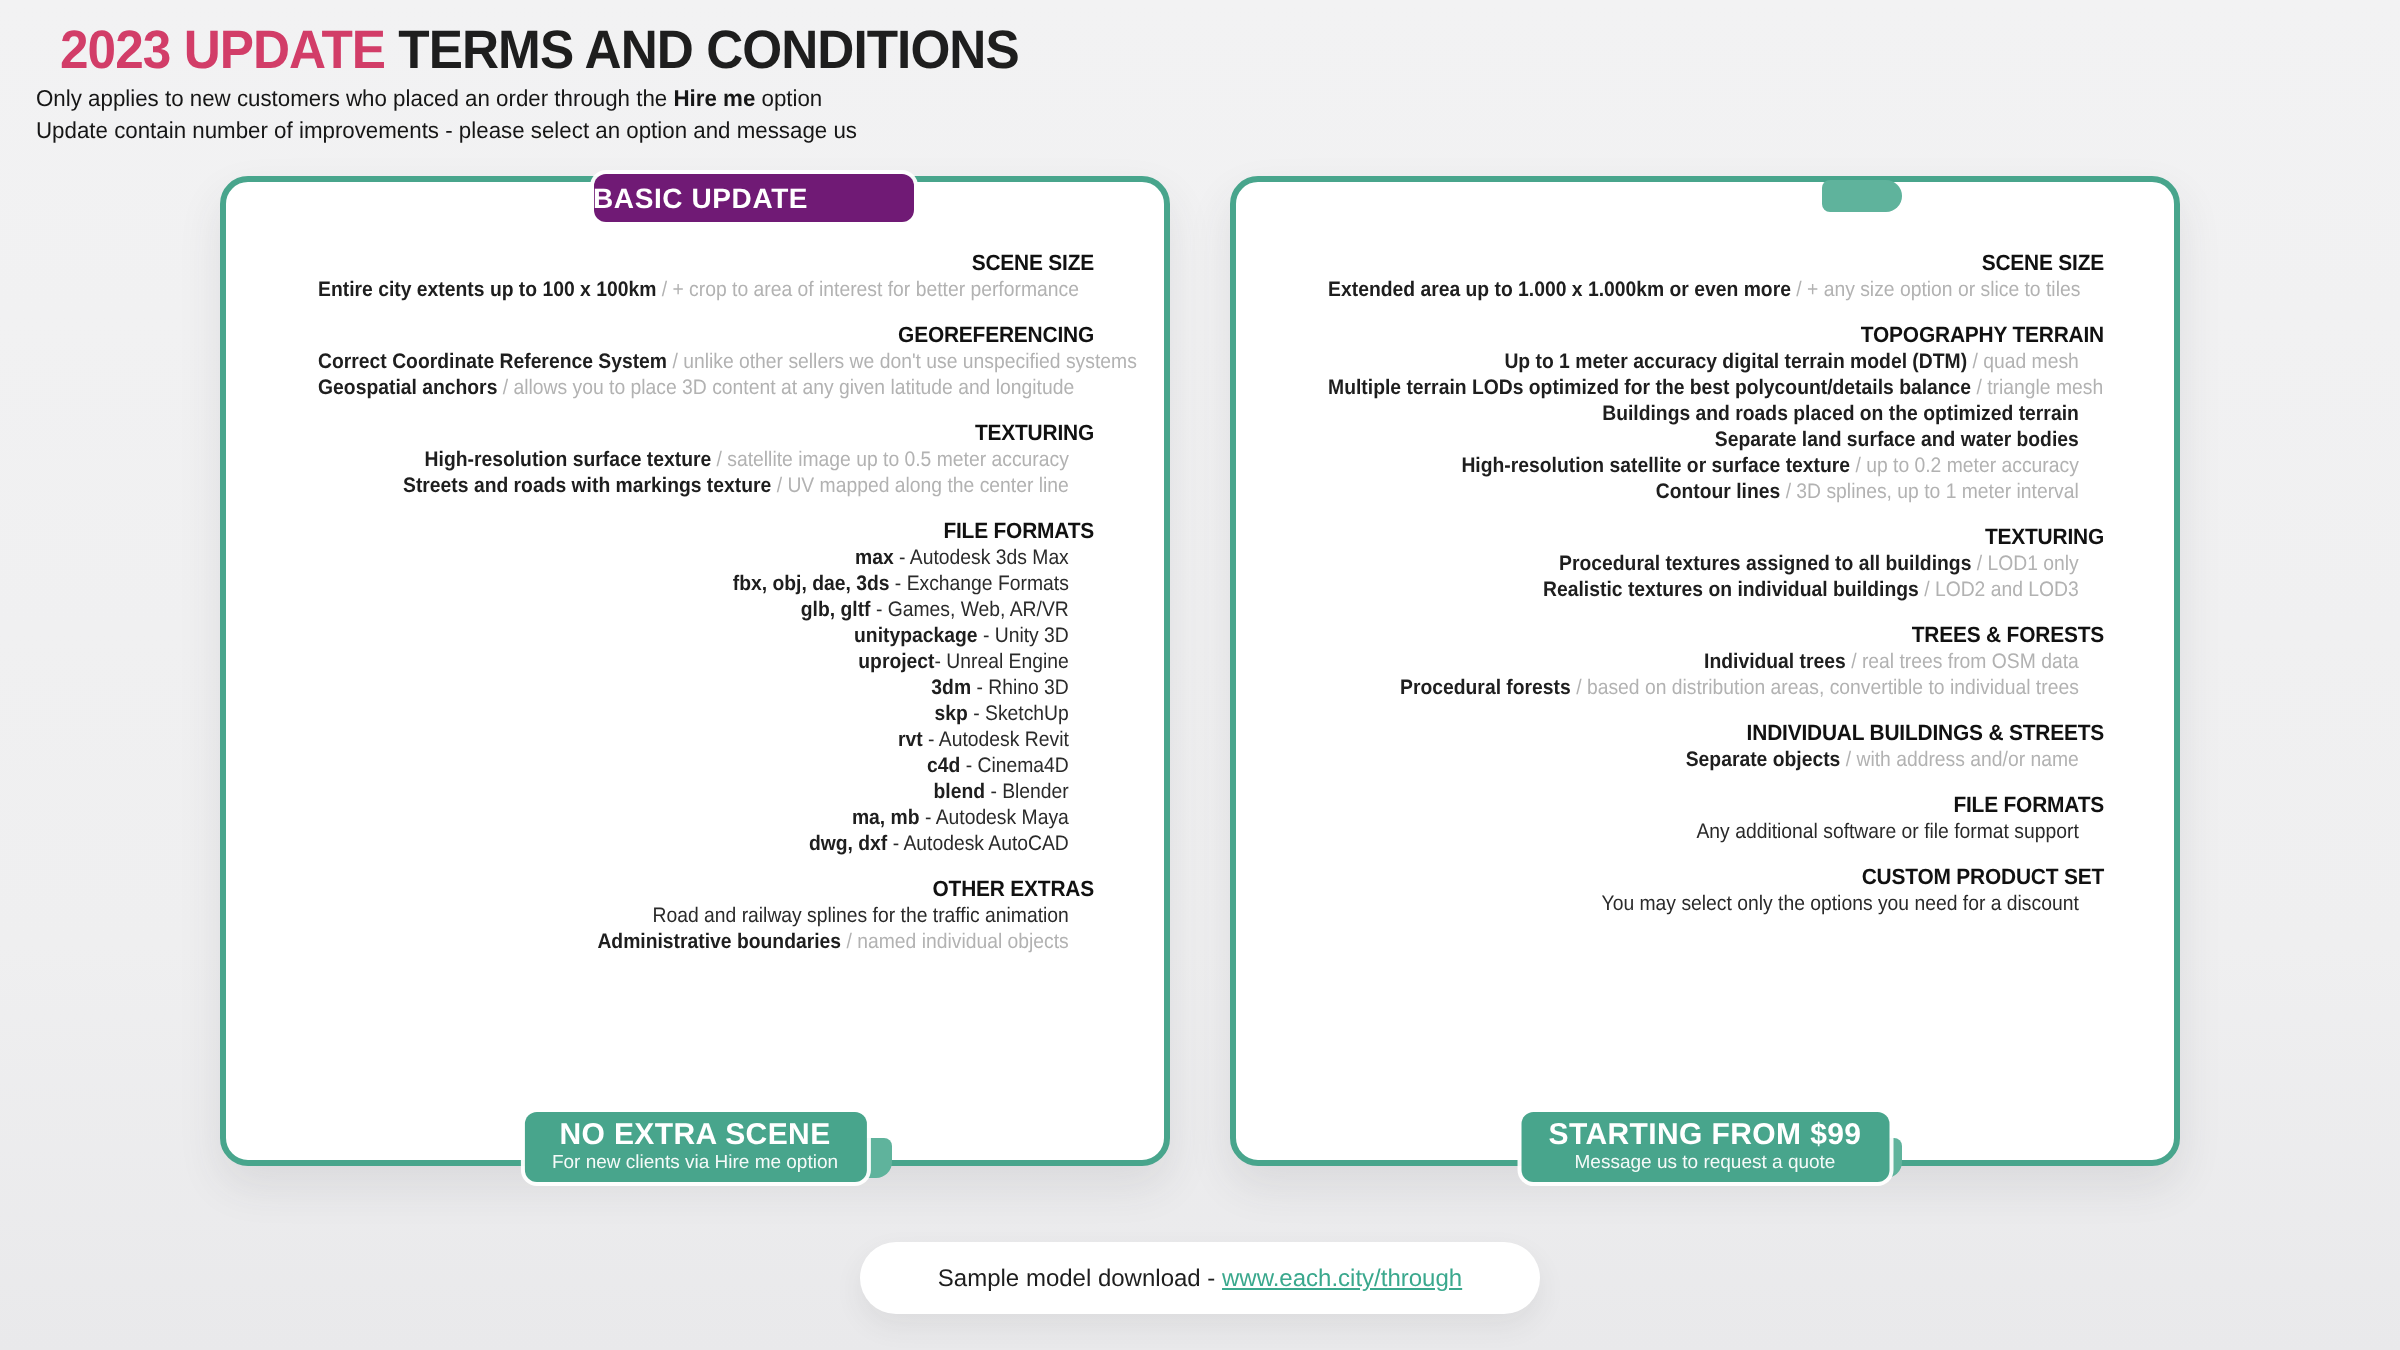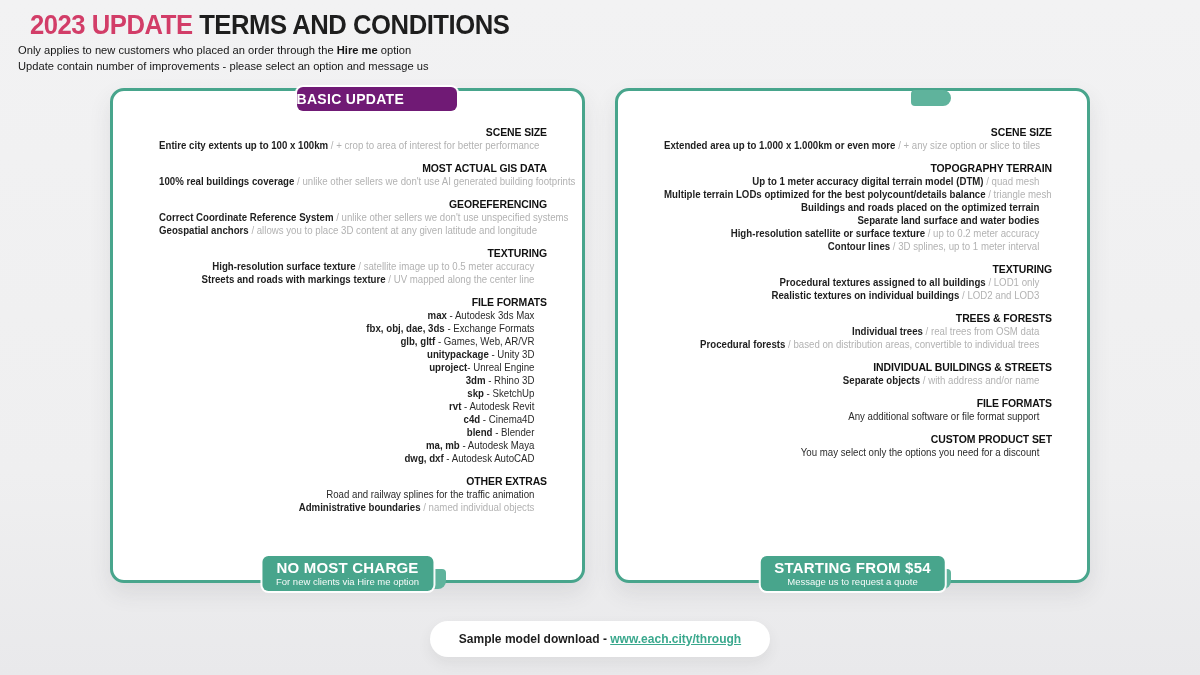--- a/index.html
+++ b/index.html
@@ -69,21 +69,21 @@
   }
   .item .b { font-weight:bold; color:#1e1e1e; }
   .item .d { color:#2a2a2a; }
   .item .g { color:#b2b2b2; }
   
   .footer-pill {
     position:absolute; top:621px; left:50%; transform:translateX(-50%);
     width:340px; height:36px; background:#fff; border-radius:18px;
     box-shadow:0 6px 14px rgba(60,60,70,.08);
     display:flex; align-items:center; justify-content:center;
-    font-size:12px; color:#1e1e1e; white-space:nowrap;font-weight:bold;
+    font-size:12px; color:#1e1e1e; white-space:nowrap;
   }
   .footer-pill a { color:#3aa88d; text-decoration:underline; cursor:pointer; }
 </style>
 </head>
 <body>
 
 <div class="header">
   <div class="title">
     <span class="accent">2023 UPDATE</span><span> TERMS AND CONDITIONS</span>
   </div>
@@ -93,24 +93,20 @@
   <div class="subtitle">Update contain number of improvements - please select an option and message us</div>
 </div>
 
 <div class="panel left" id="panel-0">
   <div class="badge-wing-top"></div>
   <div class="top-badge">BASIC UPDATE</div>
   <div class="content">
       <div class="section">
         <div class="sec-h">SCENE SIZE</div>
         <div class="item"><span class="b">Entire city extents up to 100 x 100km</span><span class="g"> / + crop to area of interest for better performance</span></div>
-      </div>
-      <div class="section">
-        <div class="sec-h">MOST ACTUAL GIS DATA</div>
-        <div class="item"><span class="b">100% real buildings coverage</span><span class="g"> / unlike other sellers we don't use AI generated building footprints</span></div>
       </div>
       <div class="section">
         <div class="sec-h">GEOREFERENCING</div>
         <div class="item"><span class="b">Correct Coordinate Reference System</span><span class="g"> / unlike other sellers we don't use unspecified systems</span></div>
         <div class="item"><span class="b">Geospatial anchors</span><span class="g"> / allows you to place 3D content at any given latitude and longitude</span></div>
       </div>
       <div class="section">
         <div class="sec-h">TEXTURING</div>
         <div class="item"><span class="b">High-resolution surface texture</span><span class="g"> / satellite image up to 0.5 meter accuracy</span></div>
         <div class="item"><span class="b">Streets and roads with markings texture</span><span class="g"> / UV mapped along the center line</span></div>
@@ -131,21 +127,21 @@
         <div class="item"><span class="b">dwg, dxf</span><span class="d"> - Autodesk AutoCAD</span></div>
       </div>
       <div class="section">
         <div class="sec-h">OTHER EXTRAS</div>
         <div class="item"><span class="d">Road and railway splines for the traffic animation</span></div>
         <div class="item"><span class="b">Administrative boundaries</span><span class="g"> / named individual objects</span></div>
       </div>
     </div>
   <div class="badge-wing-bottom"></div>
   <div class="bottom-badge">
-    <div class="bb-title">NO MOST CHARGE</div>
+    <div class="bb-title">NO EXTRA SCENE</div>
     <div class="bb-sub">For new clients via Hire me option</div>
   </div>
 </div>
 
 <div class="panel right" id="panel-1">
   <div class="badge-wing-top"></div>
   <div class="content">
       <div class="section">
         <div class="sec-h">SCENE SIZE</div>
         <div class="item"><span class="b">Extended area up to 1.000 x 1.000km or even more</span><span class="g"> / + any size option or slice to tiles</span></div>
@@ -177,20 +173,20 @@
         <div class="sec-h">FILE FORMATS</div>
         <div class="item"><span class="d">Any additional software or file format support</span></div>
       </div>
       <div class="section">
         <div class="sec-h">CUSTOM PRODUCT SET</div>
         <div class="item"><span class="d">You may select only the options you need for a discount</span></div>
       </div>
     </div>
   <div class="badge-wing-bottom"></div>
   <div class="bottom-badge">
-    <div class="bb-title">STARTING FROM $54</div>
+    <div class="bb-title">STARTING FROM $99</div>
     <div class="bb-sub">Message us to request a quote</div>
   </div>
 </div>
 
 <div class="footer-pill">
   <span>Sample model download - </span>&nbsp;<a>www.each.city/through</a>
 </div>
 
 </body></html>

